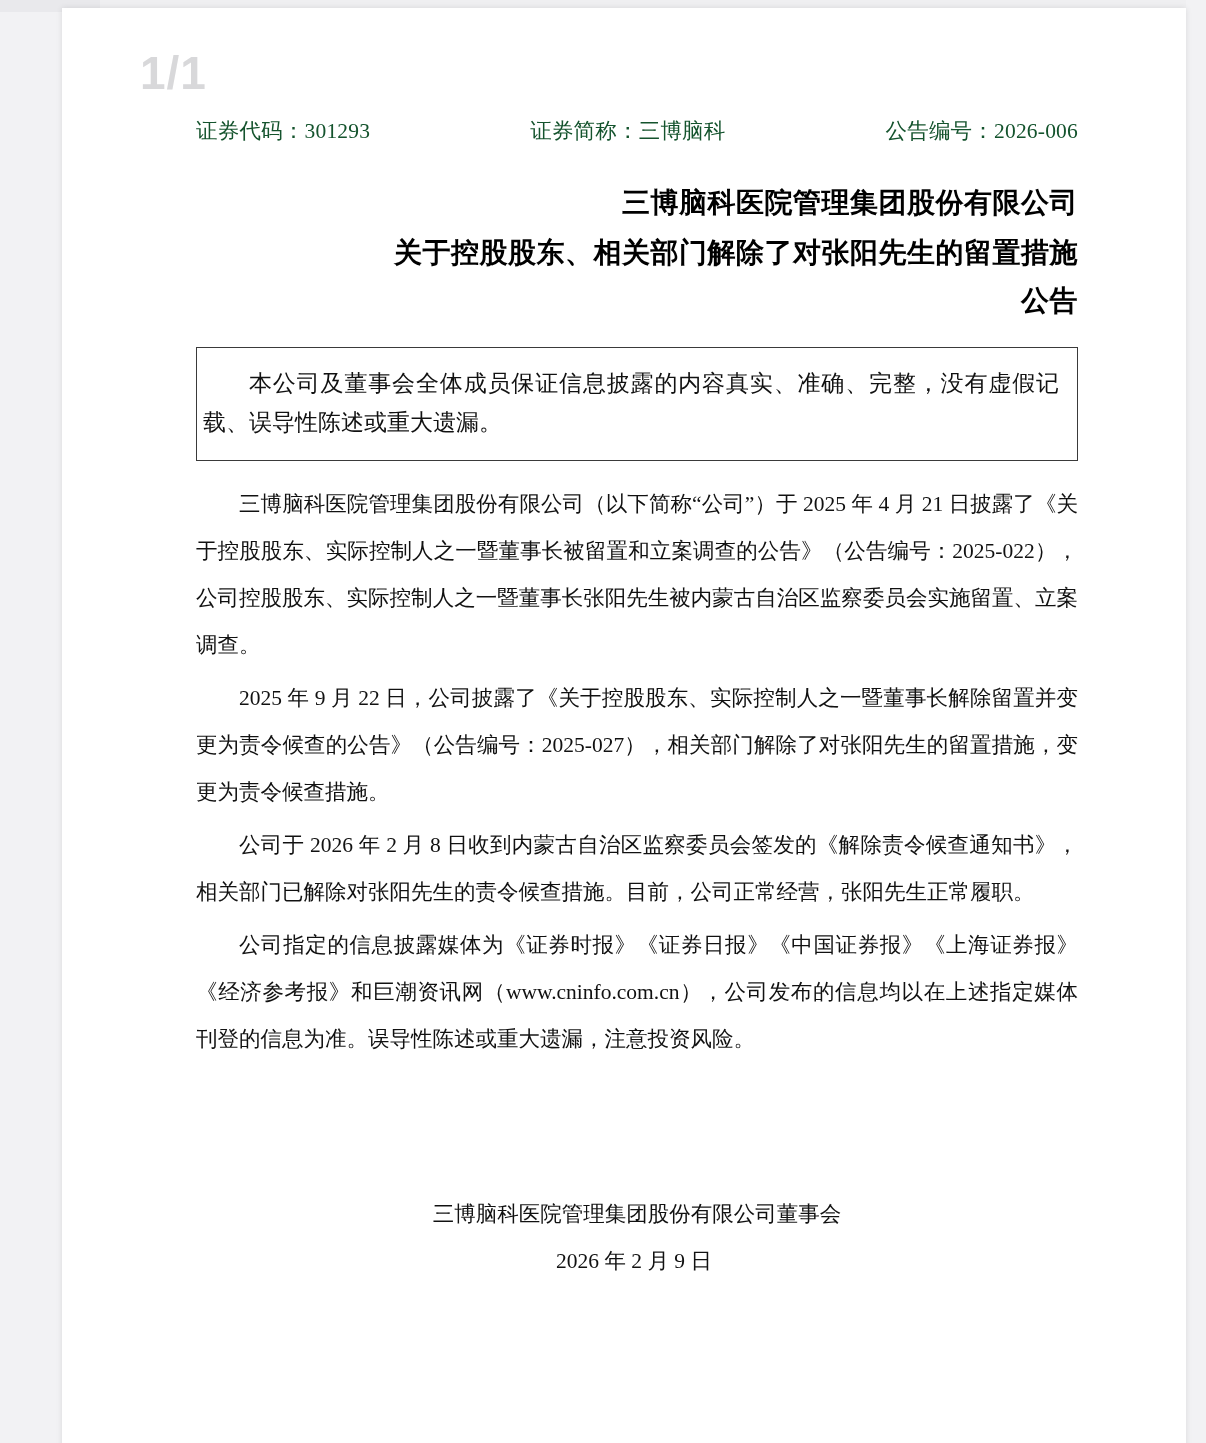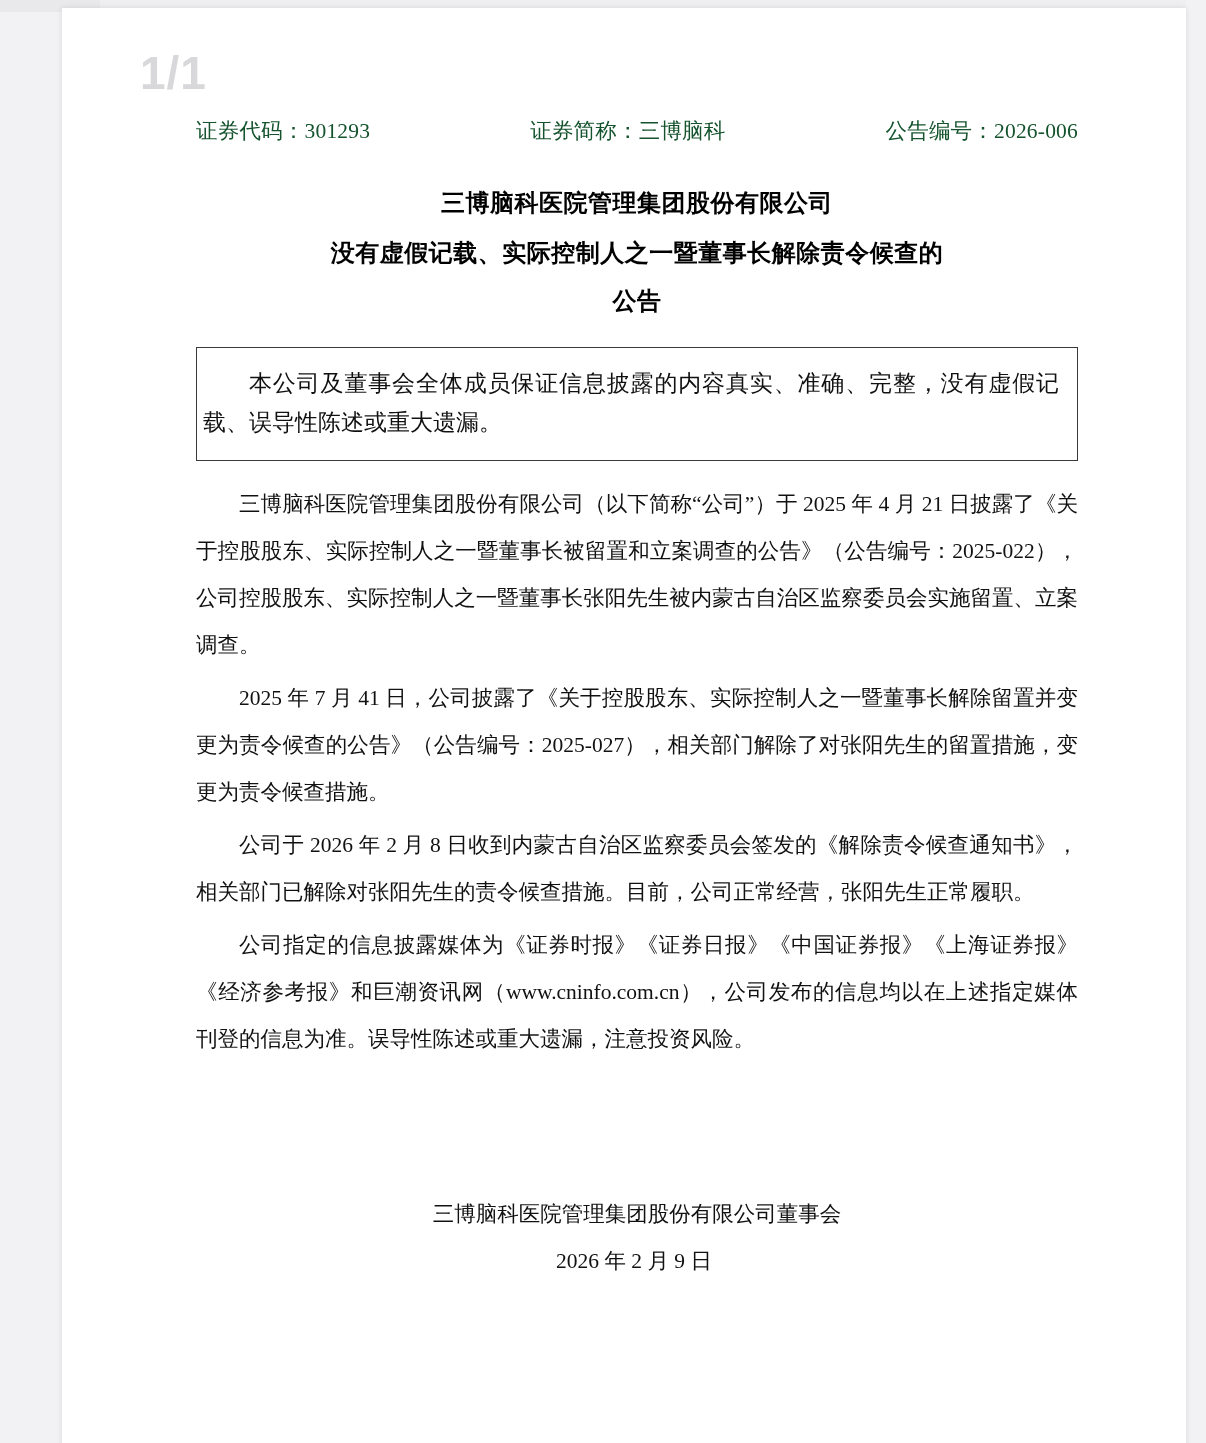--- a/index.html
+++ b/index.html
@@ -61,23 +61,23 @@
     color: #14532d;
     letter-spacing: 0.2px;
     margin-bottom: 34px;
   }
   .doc-header span { white-space: nowrap; }
   .doc-header .h-mid { margin-left: 64px; }
   .doc-header .h-right { margin-left: 64px; }
 
   
   .title-block {
-    text-align: center;
+    text-align: right;
     font-weight: bold;
-    font-size: 24px;
+    font-size: 28px;
     line-height: 48px;
     color: #000;
     letter-spacing: 0.5px;
   }
   .title-block .t-line { display: block; }
   .title-block .t-main { margin-top: 2px; }
 
   
   .disclaimer {
     margin-top: 22px;
@@ -153,31 +153,31 @@
     <div class="content">
 
       <div class="doc-header">
         <span class="h-left">证券代码：301293</span>
         <span class="h-mid">证券简称：三博脑科</span>
         <span class="h-right">公告编号：2026-006</span>
       </div>
 
       <div class="title-block">
         <span class="t-line">三博脑科医院管理集团股份有限公司</span>
-        <span class="t-line t-main">没有虚假记载、实际控制人之一暨董事长解除责令候查的</span>
+        <span class="t-line t-main">关于控股股东、相关部门解除了对张阳先生的留置措施</span>
         <span class="t-line">公告</span>
       </div>
 
       <div class="disclaimer">
         <p>本公司及董事会全体成员保证信息披露的内容真实、准确、完整，没有虚假记载、误导性陈述或重大遗漏。</p>
       </div>
 
       <div class="body-text">
         <p>三博脑科医院管理集团股份有限公司（以下简称“公司”）于 2025 年 4 月 21 日披露了《关于控股股东、实际控制人之一暨董事长被留置和立案调查的公告》（公告编号：2025-022），公司控股股东、实际控制人之一暨董事长张阳先生被内蒙古自治区监察委员会实施留置、立案调查。</p>
-        <p>2025 年 7 月 41 日，公司披露了《关于控股股东、实际控制人之一暨董事长解除留置并变更为责令候查的公告》（公告编号：2025-027），相关部门解除了对张阳先生的留置措施，变更为责令候查措施。</p>
+        <p>2025 年 9 月 22 日，公司披露了《关于控股股东、实际控制人之一暨董事长解除留置并变更为责令候查的公告》（公告编号：2025-027），相关部门解除了对张阳先生的留置措施，变更为责令候查措施。</p>
         <p>公司于 2026 年 2 月 8 日收到内蒙古自治区监察委员会签发的《解除责令候查通知书》，相关部门已解除对张阳先生的责令候查措施。目前，公司正常经营，张阳先生正常履职。</p>
         <p>公司指定的信息披露媒体为《证券时报》《证券日报》《中国证券报》《上海证券报》《经济参考报》和巨潮资讯网（www.cninfo.com.cn），公司发布的信息均以在上述指定媒体刊登的信息为准。误导性陈述或重大遗漏，注意投资风险。</p>
       </div>
 
       <div class="signature">
         <div>三博脑科医院管理集团股份有限公司董事会</div>
         <div class="sig-date">2026 年 2 月 9 日</div>
       </div>
 
     </div>

